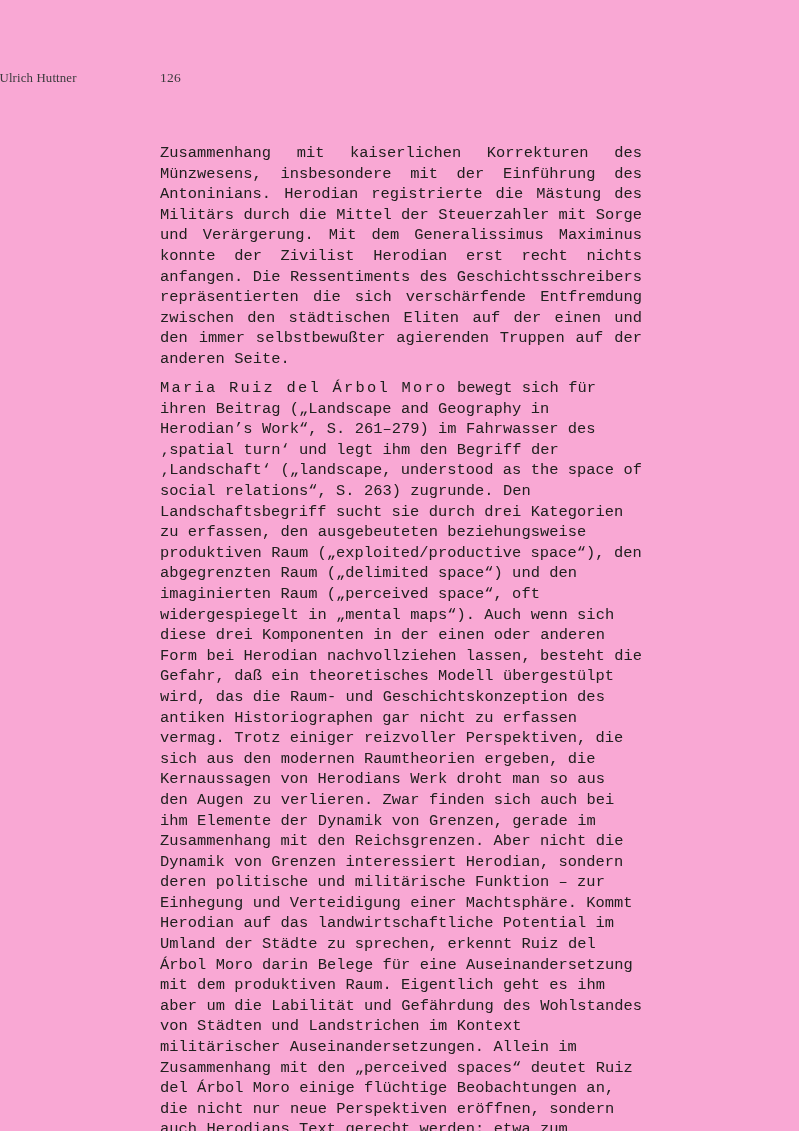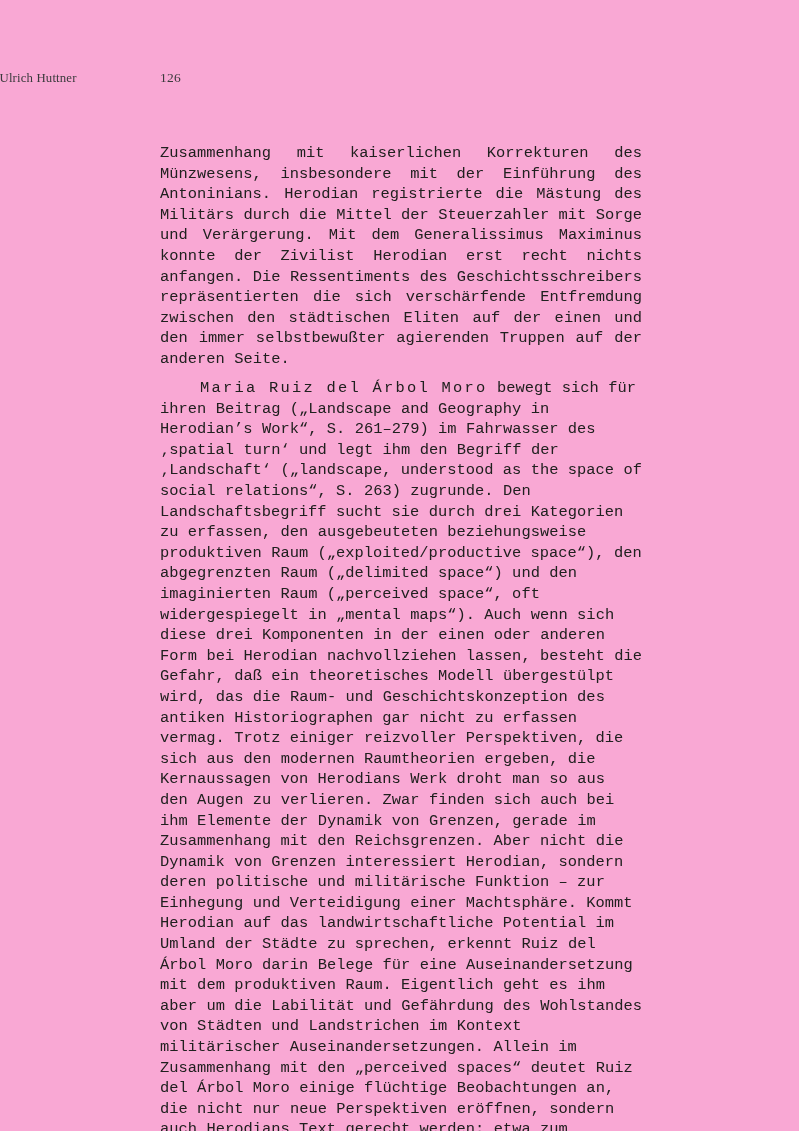--- a/index.html
+++ b/index.html
@@ -69,21 +69,20 @@
   }
   p.para + p.para {
     margin-top: 8.5px;
   }
   p.para.last {
     text-align: left;
   }
   
   .sp {
     letter-spacing: 2.25px;
-    margin-left: 40px;
   }
 </style>
 </head>
 <body>
 
 <div class="page">
 
   <div class="header">
     <div class="folio">126</div>
     <div class="runhead">Ulrich Huttner</div>

